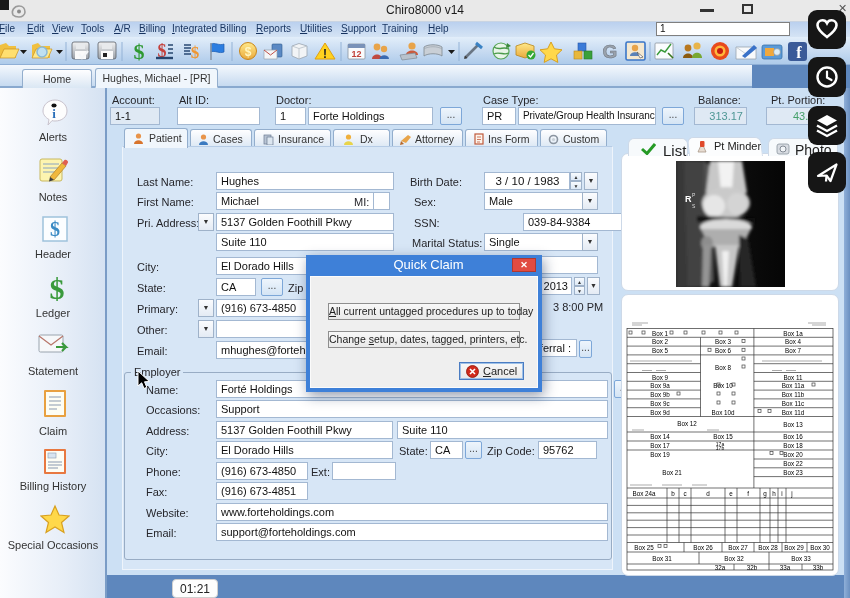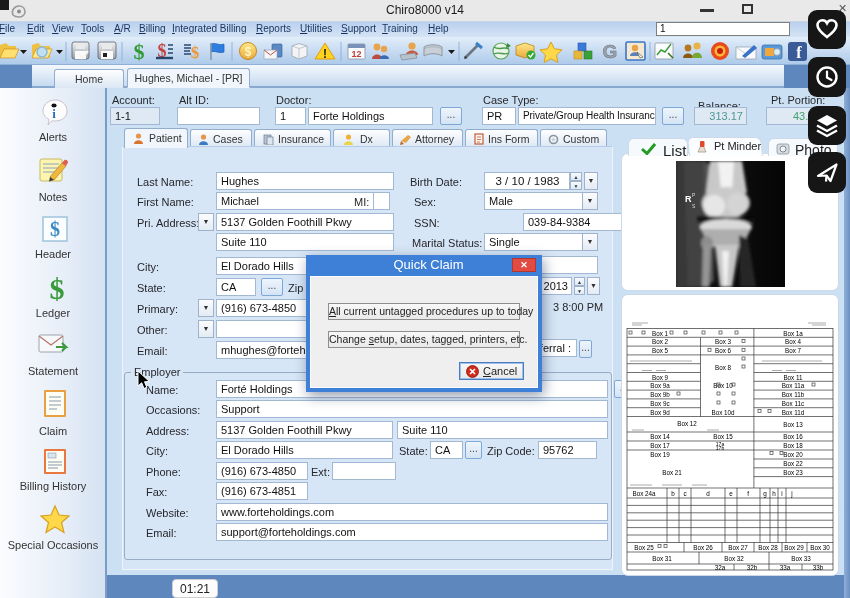--- a/index.html
+++ b/index.html
@@ -174,21 +174,21 @@
 
   <rect x="762" y="8" width="20" height="14" rx="2" fill="#5a9ad8" stroke="#3a72a8" stroke-width="0.8"></rect>
   <rect x="765" y="11" width="9" height="8" fill="#f0a83c"></rect>
   <circle cx="777" cy="15" r="3.4" fill="#d8ecf8" stroke="#888" stroke-width="0.6"></circle>
 
   <rect x="788" y="5" width="19" height="19" rx="3" fill="#3a5a98"></rect>
   <text x="799" y="21" font-size="16" font-weight="bold" fill="#fff" text-anchor="middle" font-family="Liberation Serif,serif">f</text>
 </svg>
 </div>
 
-<div class="abs" style="left:0;top:65px;width:752px;height:23px;background:linear-gradient(#f4f8fd,#c6daf0);border-bottom:2px solid #89a9cf;margin-left:32px;">
+<div class="abs" style="left:0;top:65px;width:752px;height:23px;background:linear-gradient(#f4f8fd,#c6daf0);border-bottom:2px solid #89a9cf;">
   <div class="tab" style="left:22px;top:4px;width:70px;line-height:18px;">Home</div>
   <div class="tab active" style="left:95px;top:3px;width:123px;line-height:18px;border-bottom:1px solid #f0f6fc;">Hughes, Michael - [PR]</div>
 </div>
 
 <div class="abs" style="left:0;top:88px;width:850px;height:510px;background:#5e87bd;">
 
   <div class="abs" style="left:107px;top:0;width:743px;height:487px;background:#cce0f4;"></div>
   <div class="abs" style="left:844px;top:0;width:6px;height:510px;background:linear-gradient(90deg,#8fafd8,#6b90c1);"></div>
 
   <div class="abs" id="sidebar" style="left:0;top:0;width:107px;height:510px;background:linear-gradient(90deg,#fbfcfe,#e7eef8 60%,#d5e2f2);border-right:2px solid #7a9cc6;">
@@ -254,21 +254,21 @@
 <div class="lbl" style="left:179px;top:94px;">Alt ID:</div>
 <div class="inp" style="left:177px;top:107px;width:83px;"></div>
 <div class="lbl" style="left:276px;top:94px;">Doctor:</div>
 <div class="inp" style="left:275px;top:107px;width:31px;">1</div>
 <div class="inp" style="left:308px;top:107px;width:125px;">Forte Holdings</div>
 <div class="dots" style="left:440px;top:107px;">...</div>
 <div class="lbl" style="left:483px;top:94px;">Case Type:</div>
 <div class="inp" style="left:482px;top:107px;width:34px;">PR</div>
 <div class="inp" style="left:518px;top:107px;width:138px;font-size:10px;letter-spacing:-0.1px;">Private/Group Health Insuranc</div>
 <div class="dots" style="left:662px;top:107px;">...</div>
-<div class="lbl" style="left:698px;top:100px;">Balance:</div>
+<div class="lbl" style="left:698px;top:94px;">Balance:</div>
 <div class="inp ro" style="left:694px;top:107px;width:53px;color:#4e9795;text-align:right;">313.17</div>
 <div class="lbl" style="left:771px;top:94px;">Pt. Portion:</div>
 <div class="inp ro" style="left:766px;top:107px;width:72px;color:#45a06a;padding-left:26px;">43.</div>
 
 <div id="pattabs">
   <div class="tab active" style="left:124px;top:128px;width:64px;">
     <svg class="abs" style="left:8px;top:4px;" width="11" height="11" viewBox="0 0 11 11">
         <circle cx="5.5" cy="3" r="2.6" fill="#e8944a"></circle>
         <path d="M1 11 C1 6 10 6 10 11 Z" fill="#d8742c"></path>
       </svg>

